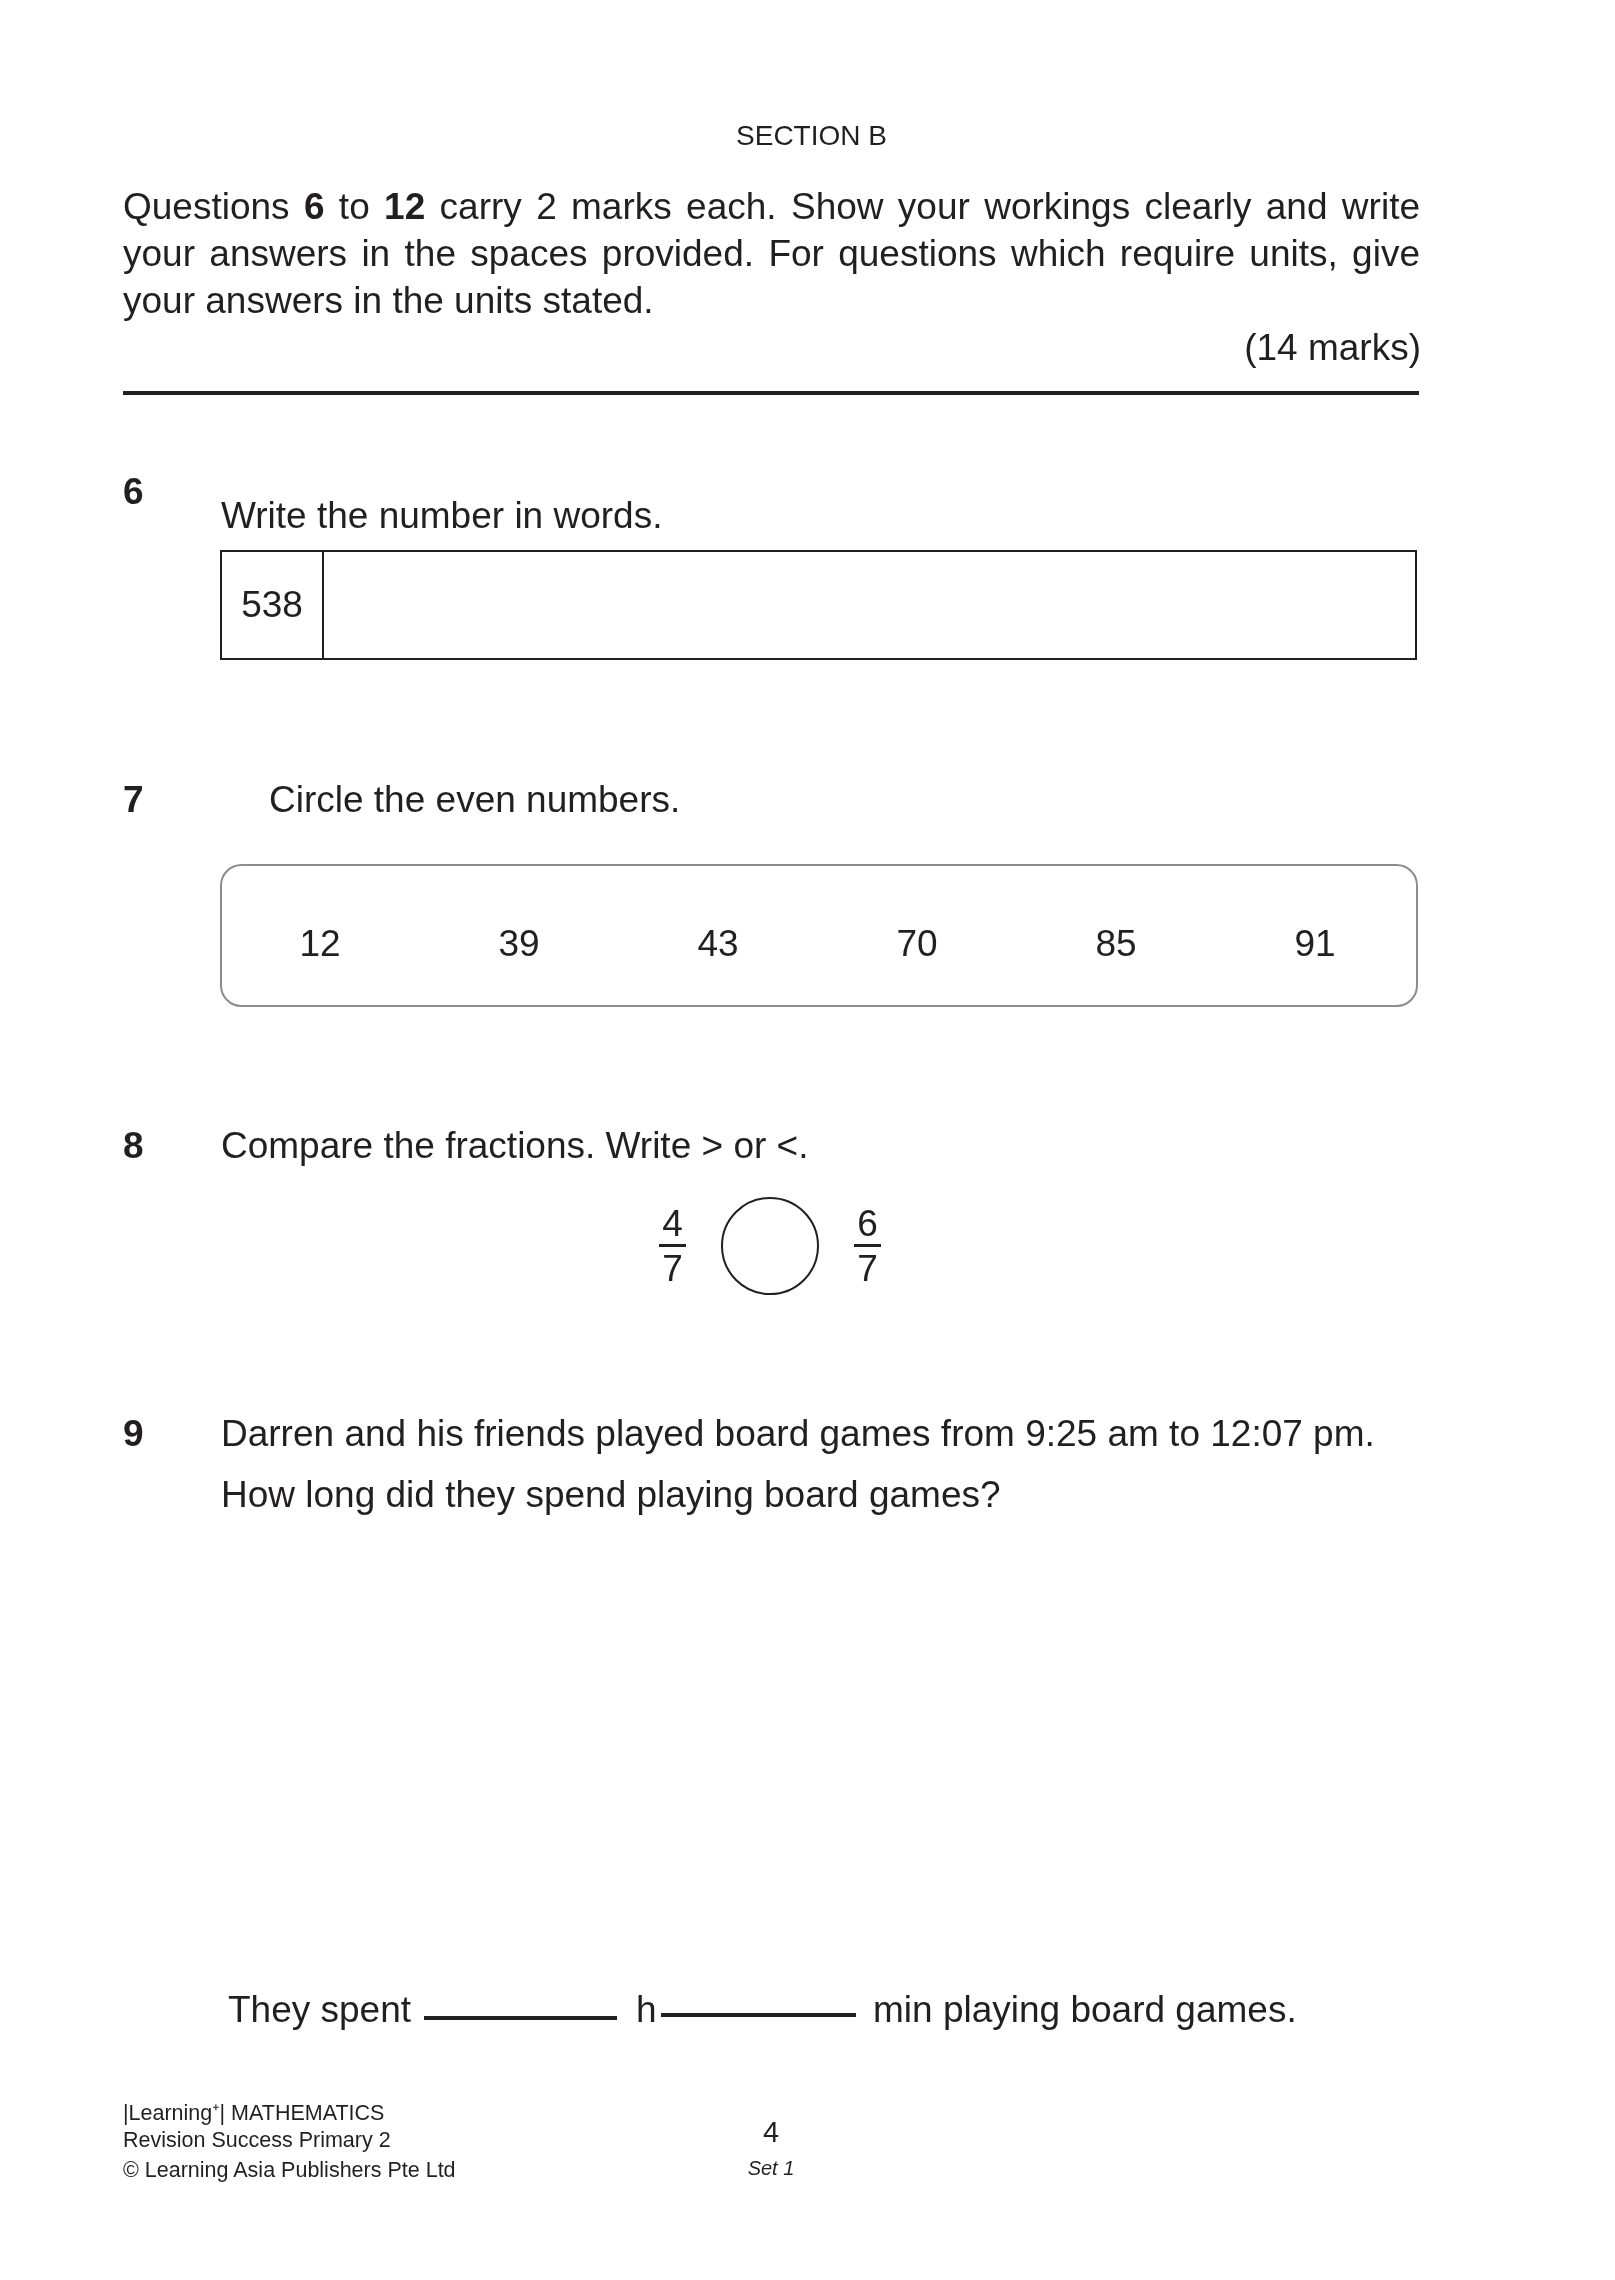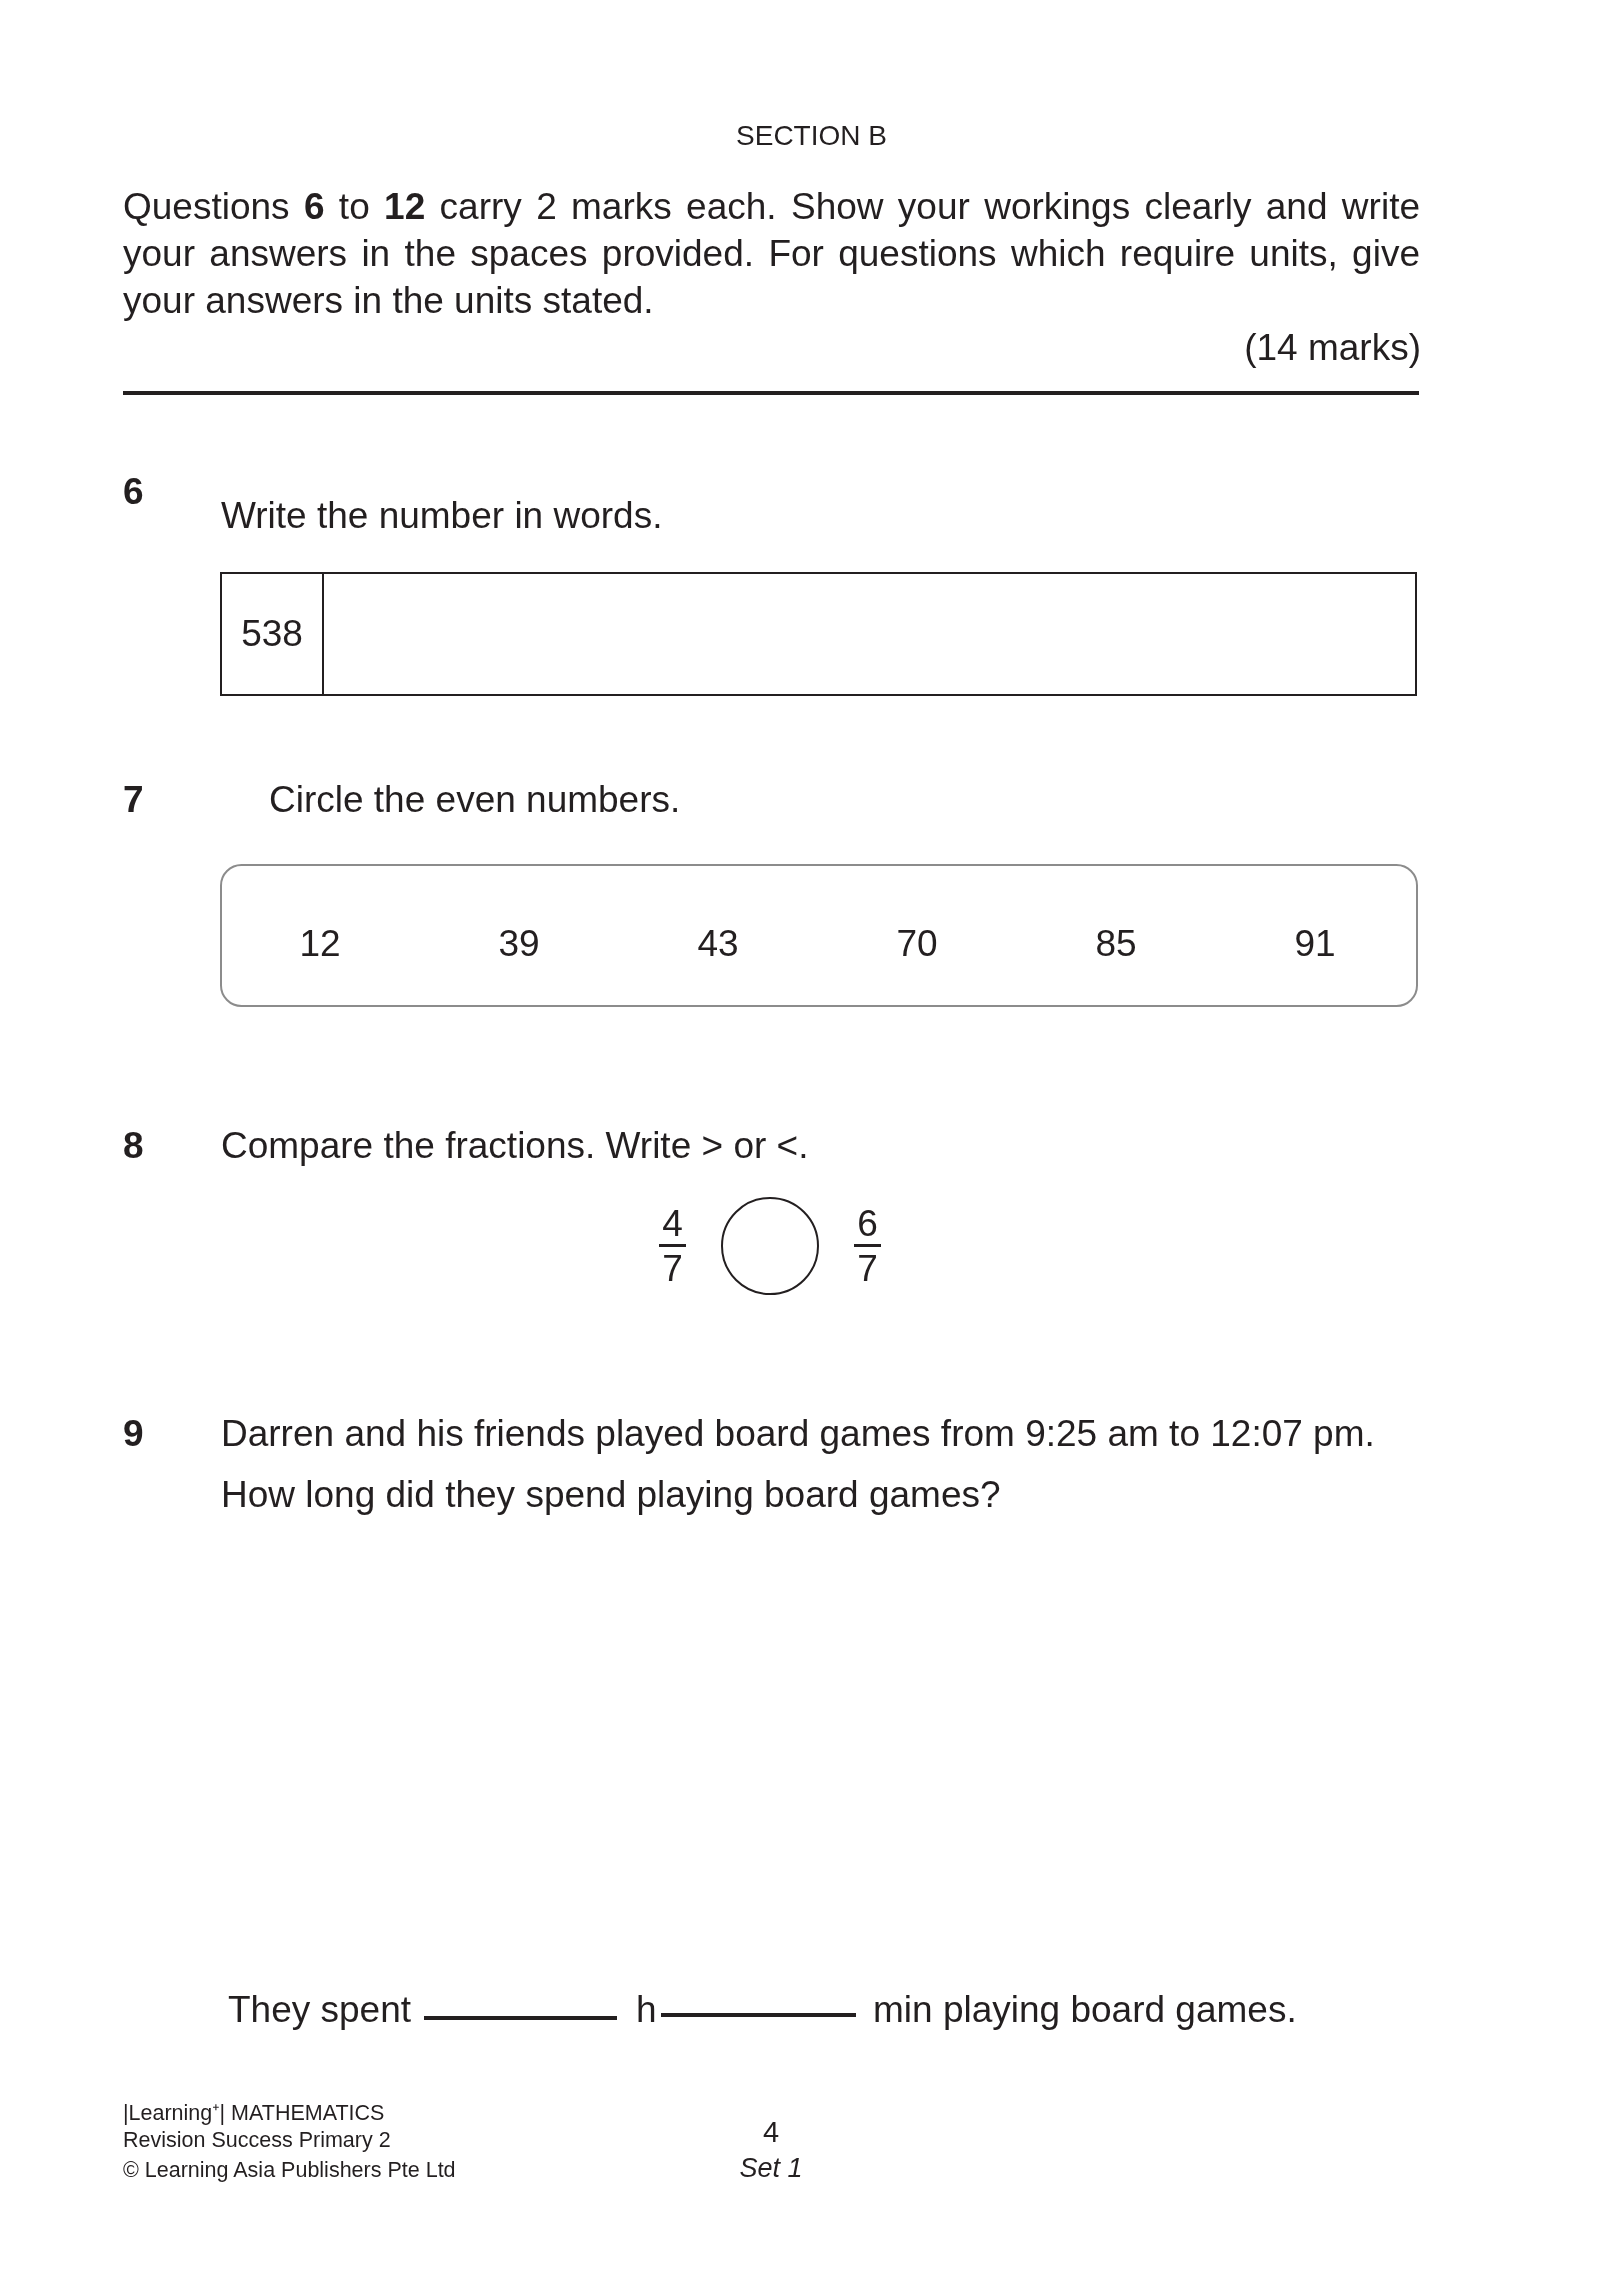--- a/index.html
+++ b/index.html
@@ -8,38 +8,38 @@
     .abs { position: absolute; white-space: nowrap; }
     .section-title { left: 0; width: 1541px; top: 112px; text-align: center;
                      font-weight: normal; font-size: 28px; line-height: 47px; padding-left: 41px; }
     .instructions { left: 123px; top: 183px; width: 1297px; font-size: 37px; line-height: 47px;
                     white-space: normal; text-align: justify; text-align-last: left; }
     .instructions b { font-weight: bold; }
     .marks { right: 195px; top: 324px; font-size: 37px; line-height: 47px; }
     .rule { left: 123px; top: 391px; width: 1296px; height: 3.9px; background: #231f20; }
     .qnum { left: 123px; font-weight: bold; font-size: 37px; line-height: 47px; }
     .qtext { left: 221px; font-size: 37px; line-height: 47px; }
-    .q6box { left: 220px; top: 572px; width: 1197px; height: 124px;
+    .q6box { left: 220px; top: 550px; width: 1197px; height: 110px;
              border: 2.9px solid #231f20; box-sizing: border-box; display: flex; }
     .q6num { width: 100px; border-right: 2.9px solid #231f20; display: flex;
              align-items: center; justify-content: center; font-size: 37px; }
     .q6answer { flex: 1; }
     .q7box { left: 220px; top: 864px; width: 1198px; height: 143px;
              border: 2.9px solid #8c8c8c; border-radius: 21.5px; box-sizing: border-box; }
     .evennum { font-size: 37px; line-height: 47px; width: 98px; text-align: center; top: 920px; }
     .frac { width: 39px; text-align: center; font-size: 37px; line-height: 37px; }
     .frac .num, .frac .den { display: block; }
     .frac .bar { display: block; width: 27px; height: 2.9px; background: #231f20; margin: 2px auto 2.9px auto; }
     .compare-circle { left: 721px; top: 1197px; width: 98px; height: 98px;
                       border: 2.9px solid #231f20; border-radius: 50%; box-sizing: border-box; }
     .answer-line { font-size: 37px; line-height: 47px; left: 221px; top: 1986px; margin-left: 7px; }
     .blank { position: absolute; height: 3.9px; background: #231f20; }
     .footer-left { left: 123px; font-size: 21.5px; line-height: 27px; }
     .page-num { left: 722px; width: 98px; text-align: center; top: 2116px; font-size: 29px; line-height: 33px; }
-    .set-label { left: 722px; width: 98px; text-align: center; top: 2153px; font-size: 27px; line-height: 31px; font-style: italic; }
+    .set-label { left: 722px; width: 98px; text-align: center; top: 2153px; font-size: 20px; line-height: 31px; font-style: italic; }
   </style>
 </head>
 <body>
 
 <div class="abs section-title">SECTION B</div>
 
 <div class="abs instructions"><span>Questions </span><b>6</b><span> to </span><b>12</b><span> carry 2 marks each. Show your workings clearly and write your answers in the spaces provided. For questions which require units, give your answers in the units stated.</span></div>
 
 <div class="abs marks">(14 marks)</div>
 

